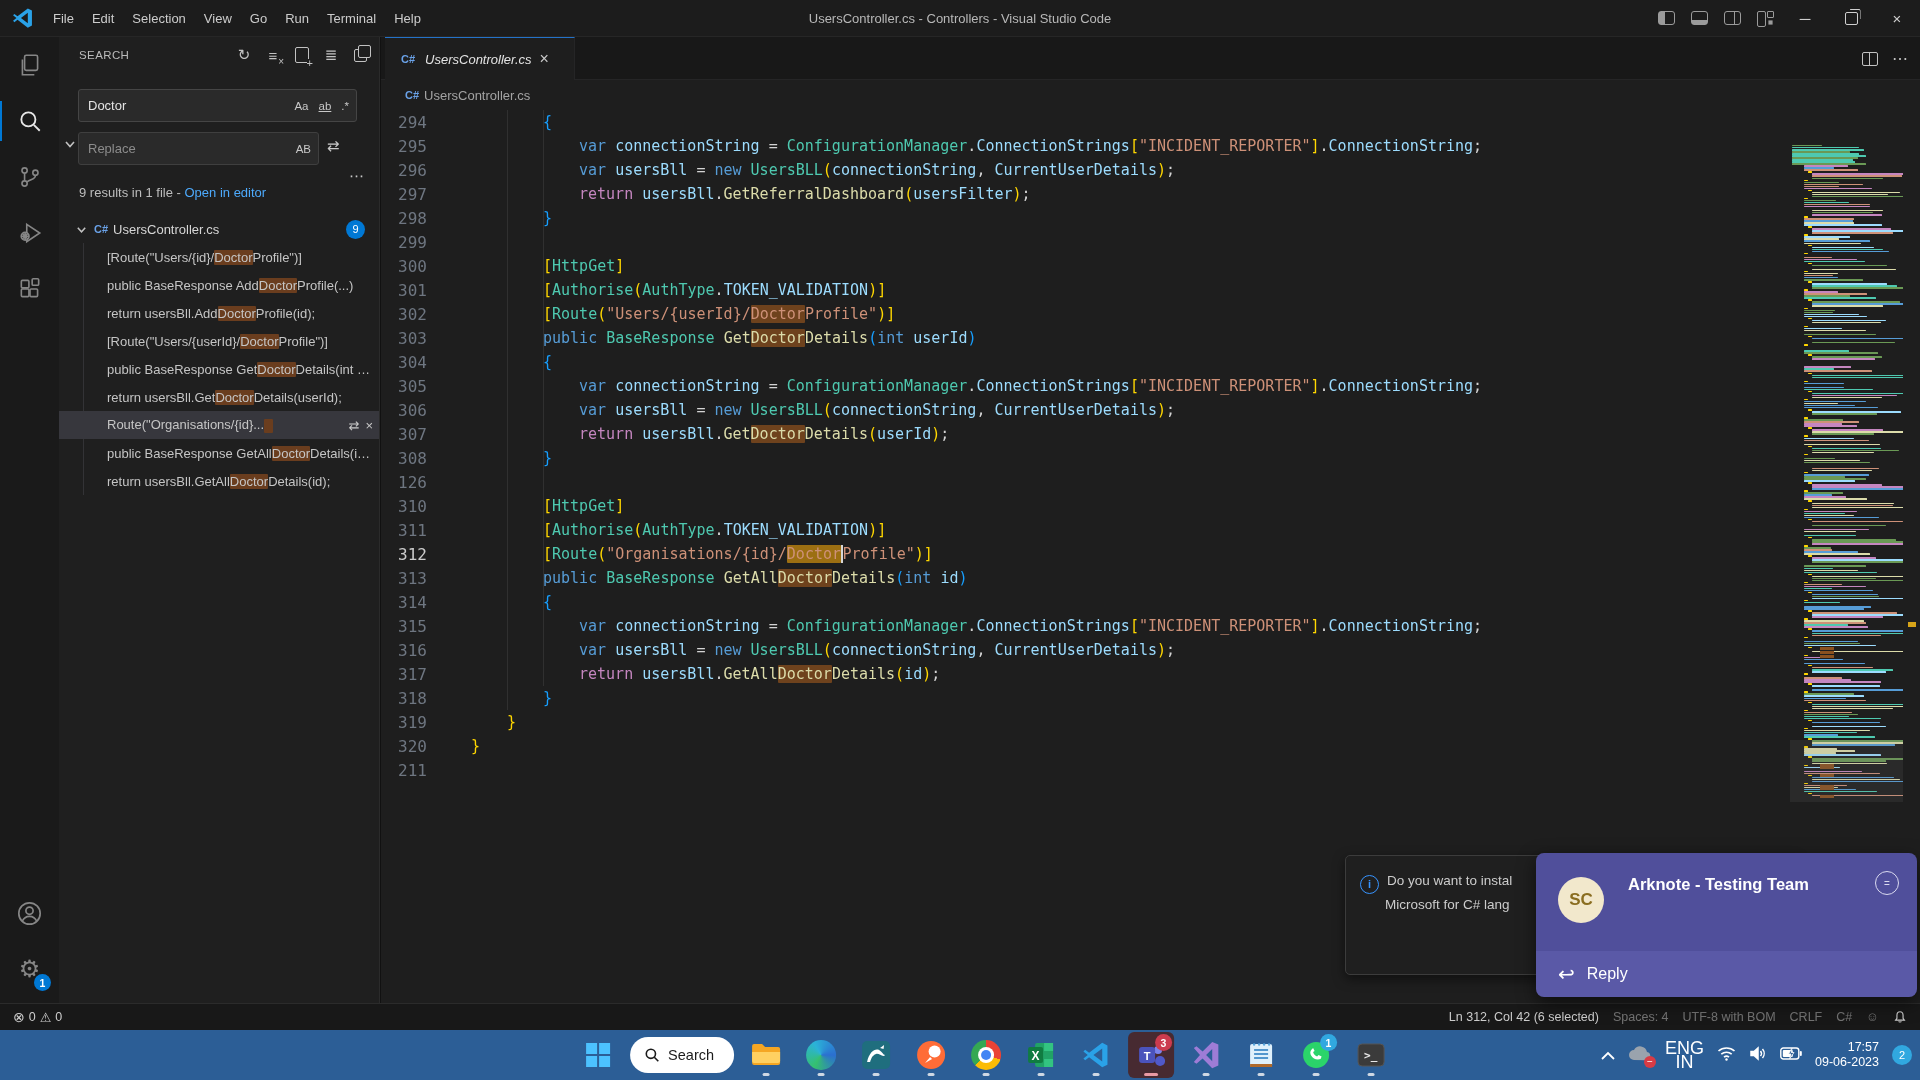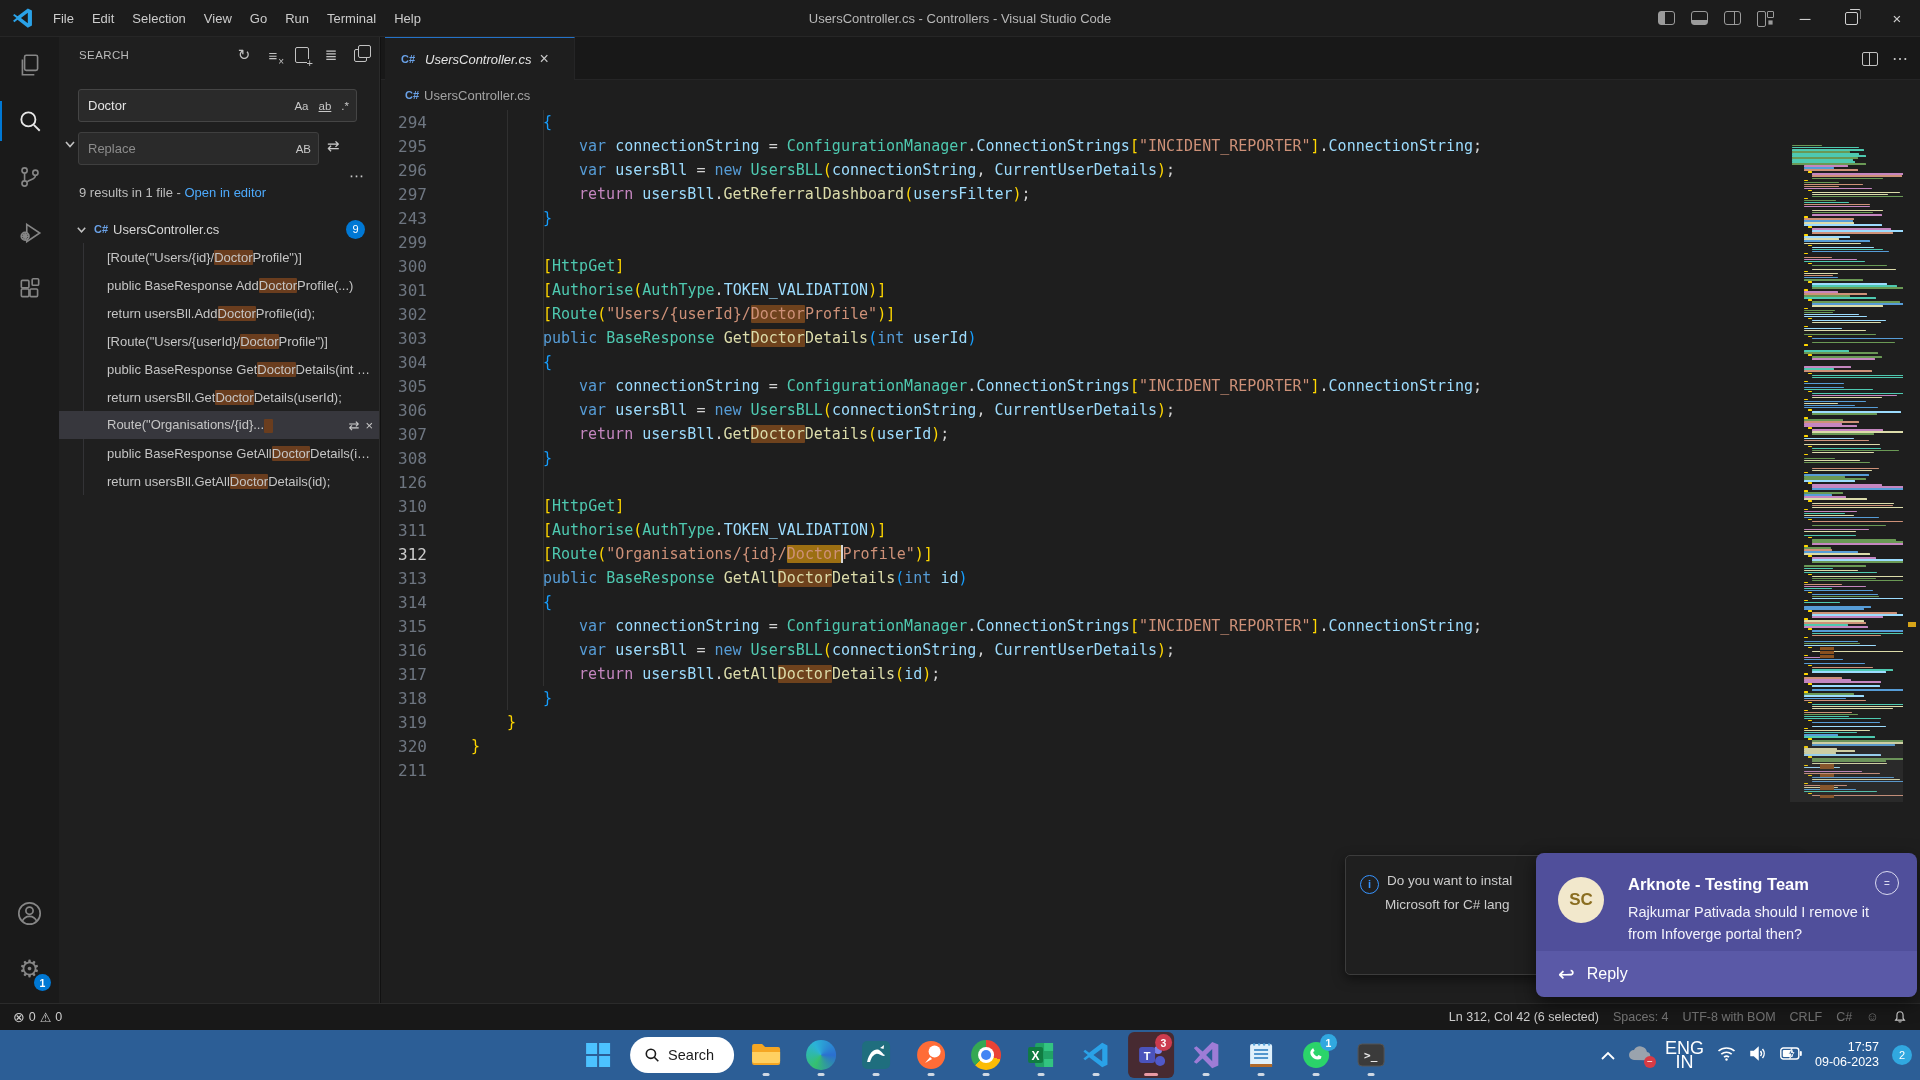--- a/index.html
+++ b/index.html
@@ -308,21 +308,21 @@
   </div>
   <div id="breadcrumb">
     <i class="cs-icon">C#</i>
     <span>UsersController.cs</span>
   </div>
   <div id="code">
       <div class="cline"><span class="ln">294</span><span class="lc" style="padding-left: 96px;"><span class="tok-b1">{</span></span></div>
       <div class="cline"><span class="ln">295</span><span class="lc" style="padding-left: 132px;"><span class="tok-kw">var </span><span class="tok-v">connectionString</span><span class="tok-p"> = </span><span class="tok-ty">ConfigurationManager</span><span class="tok-p">.</span><span class="tok-v">ConnectionStrings</span><span class="tok-br">[</span><span class="tok-str">"INCIDENT_REPORTER"</span><span class="tok-br">]</span><span class="tok-p">.</span><span class="tok-v">ConnectionString</span><span class="tok-p">;</span></span></div>
       <div class="cline"><span class="ln">296</span><span class="lc" style="padding-left: 132px;"><span class="tok-kw">var </span><span class="tok-v">usersBll</span><span class="tok-p"> = </span><span class="tok-kw">new </span><span class="tok-ty">UsersBLL</span><span class="tok-br">(</span><span class="tok-v">connectionString</span><span class="tok-p">, </span><span class="tok-v">CurrentUserDetails</span><span class="tok-br">)</span><span class="tok-p">;</span></span></div>
       <div class="cline"><span class="ln">297</span><span class="lc" style="padding-left: 132px;"><span class="tok-ctrl">return </span><span class="tok-v">usersBll</span><span class="tok-p">.</span><span class="tok-fn">GetReferralDashboard</span><span class="tok-br">(</span><span class="tok-v">usersFilter</span><span class="tok-br">)</span><span class="tok-p">;</span></span></div>
-      <div class="cline"><span class="ln">243</span><span class="lc" style="padding-left: 96px;"><span class="tok-b1">}</span></span></div>
+      <div class="cline"><span class="ln">298</span><span class="lc" style="padding-left: 96px;"><span class="tok-b1">}</span></span></div>
       <div class="cline"><span class="ln">299</span><span class="lc" style="padding-left: 24px;"></span></div>
       <div class="cline"><span class="ln">300</span><span class="lc" style="padding-left: 96px;"><span class="tok-br">[</span><span class="tok-ty">HttpGet</span><span class="tok-br">]</span></span></div>
       <div class="cline"><span class="ln">301</span><span class="lc" style="padding-left: 96px;"><span class="tok-br">[</span><span class="tok-ty">Authorise</span><span class="tok-br">(</span><span class="tok-ty">AuthType</span><span class="tok-p">.</span><span class="tok-v">TOKEN_VALIDATION</span><span class="tok-br">)</span><span class="tok-br">]</span></span></div>
       <div class="cline"><span class="ln">302</span><span class="lc" style="padding-left: 96px;"><span class="tok-br">[</span><span class="tok-ty">Route</span><span class="tok-br">(</span><span class="tok-str">"Users/{userId}/</span><span class="tok-str m">Doctor</span><span class="tok-str">Profile"</span><span class="tok-br">)</span><span class="tok-br">]</span></span></div>
       <div class="cline"><span class="ln">303</span><span class="lc" style="padding-left: 96px;"><span class="tok-kw">public </span><span class="tok-ty">BaseResponse </span><span class="tok-fn">Get</span><span class="tok-fn m">Doctor</span><span class="tok-fn">Details</span><span class="tok-b1">(</span><span class="tok-kw">int </span><span class="tok-v">userId</span><span class="tok-b1">)</span></span></div>
       <div class="cline"><span class="ln">304</span><span class="lc" style="padding-left: 96px;"><span class="tok-b1">{</span></span></div>
       <div class="cline"><span class="ln">305</span><span class="lc" style="padding-left: 132px;"><span class="tok-kw">var </span><span class="tok-v">connectionString</span><span class="tok-p"> = </span><span class="tok-ty">ConfigurationManager</span><span class="tok-p">.</span><span class="tok-v">ConnectionStrings</span><span class="tok-br">[</span><span class="tok-str">"INCIDENT_REPORTER"</span><span class="tok-br">]</span><span class="tok-p">.</span><span class="tok-v">ConnectionString</span><span class="tok-p">;</span></span></div>
       <div class="cline"><span class="ln">306</span><span class="lc" style="padding-left: 132px;"><span class="tok-kw">var </span><span class="tok-v">usersBll</span><span class="tok-p"> = </span><span class="tok-kw">new </span><span class="tok-ty">UsersBLL</span><span class="tok-br">(</span><span class="tok-v">connectionString</span><span class="tok-p">, </span><span class="tok-v">CurrentUserDetails</span><span class="tok-br">)</span><span class="tok-p">;</span></span></div>
       <div class="cline"><span class="ln">307</span><span class="lc" style="padding-left: 132px;"><span class="tok-ctrl">return </span><span class="tok-v">usersBll</span><span class="tok-p">.</span><span class="tok-fn">Get</span><span class="tok-fn m">Doctor</span><span class="tok-fn">Details</span><span class="tok-br">(</span><span class="tok-v">userId</span><span class="tok-br">)</span><span class="tok-p">;</span></span></div>
       <div class="cline"><span class="ln">308</span><span class="lc" style="padding-left: 96px;"><span class="tok-b1">}</span></span></div>
@@ -689,21 +689,20 @@
   <div class="ntext">
     <span class="info-i">i</span><span>Do you want to instal</span><br>
     <span style="margin-left:25px;display:inline-block;">Microsoft for C# lang</span>
   </div>
 </div>
 
 <div id="teams-toast">
   <div id="teams-body">
     <div id="teams-avatar">SC</div>
     <div id="teams-title">Arknote - Testing Team</div>
-    <div id="teams-msg">Rajkumar Pativada should I remove it from Infoverge portal then?</div>
     <div id="teams-chat-ic">=</div>
   </div>
   <div id="teams-footer">
     <span style="font-size:20px;">↩</span>
     <span>Reply</span>
   </div>
 </div>
 
 <div id="statusbar">
   <span class="sb-item" style="margin-left:6px;">

